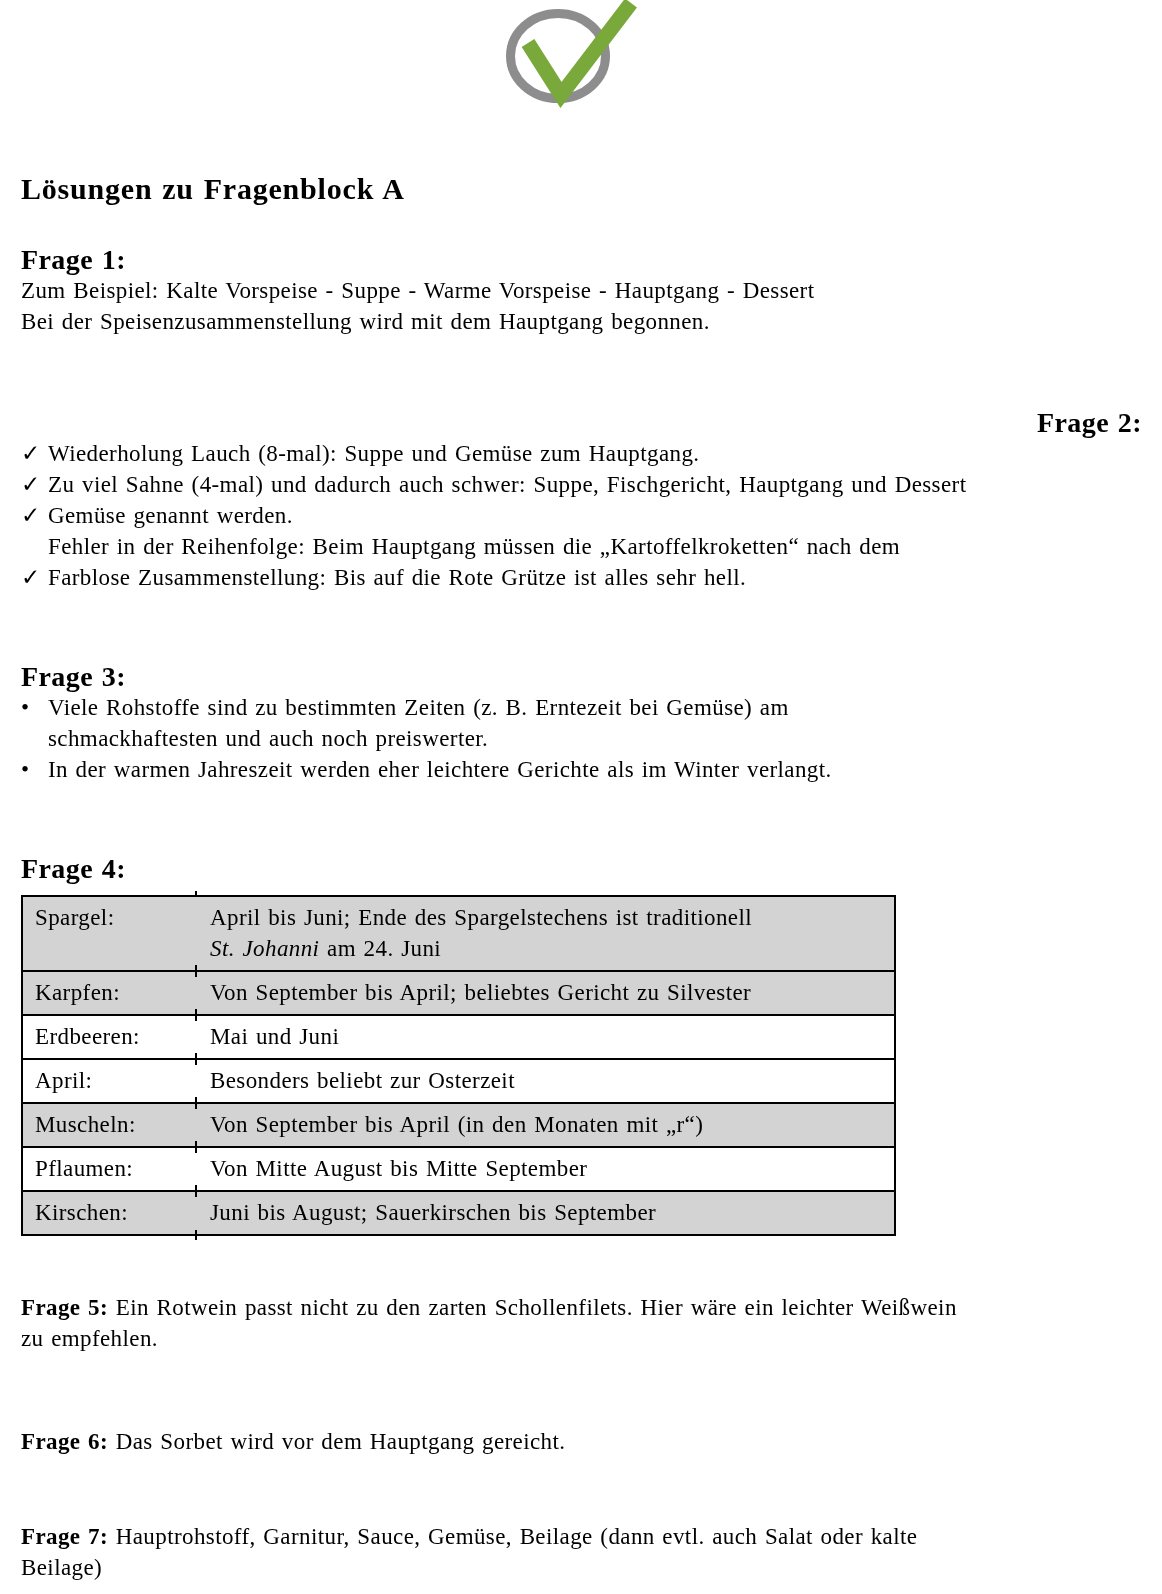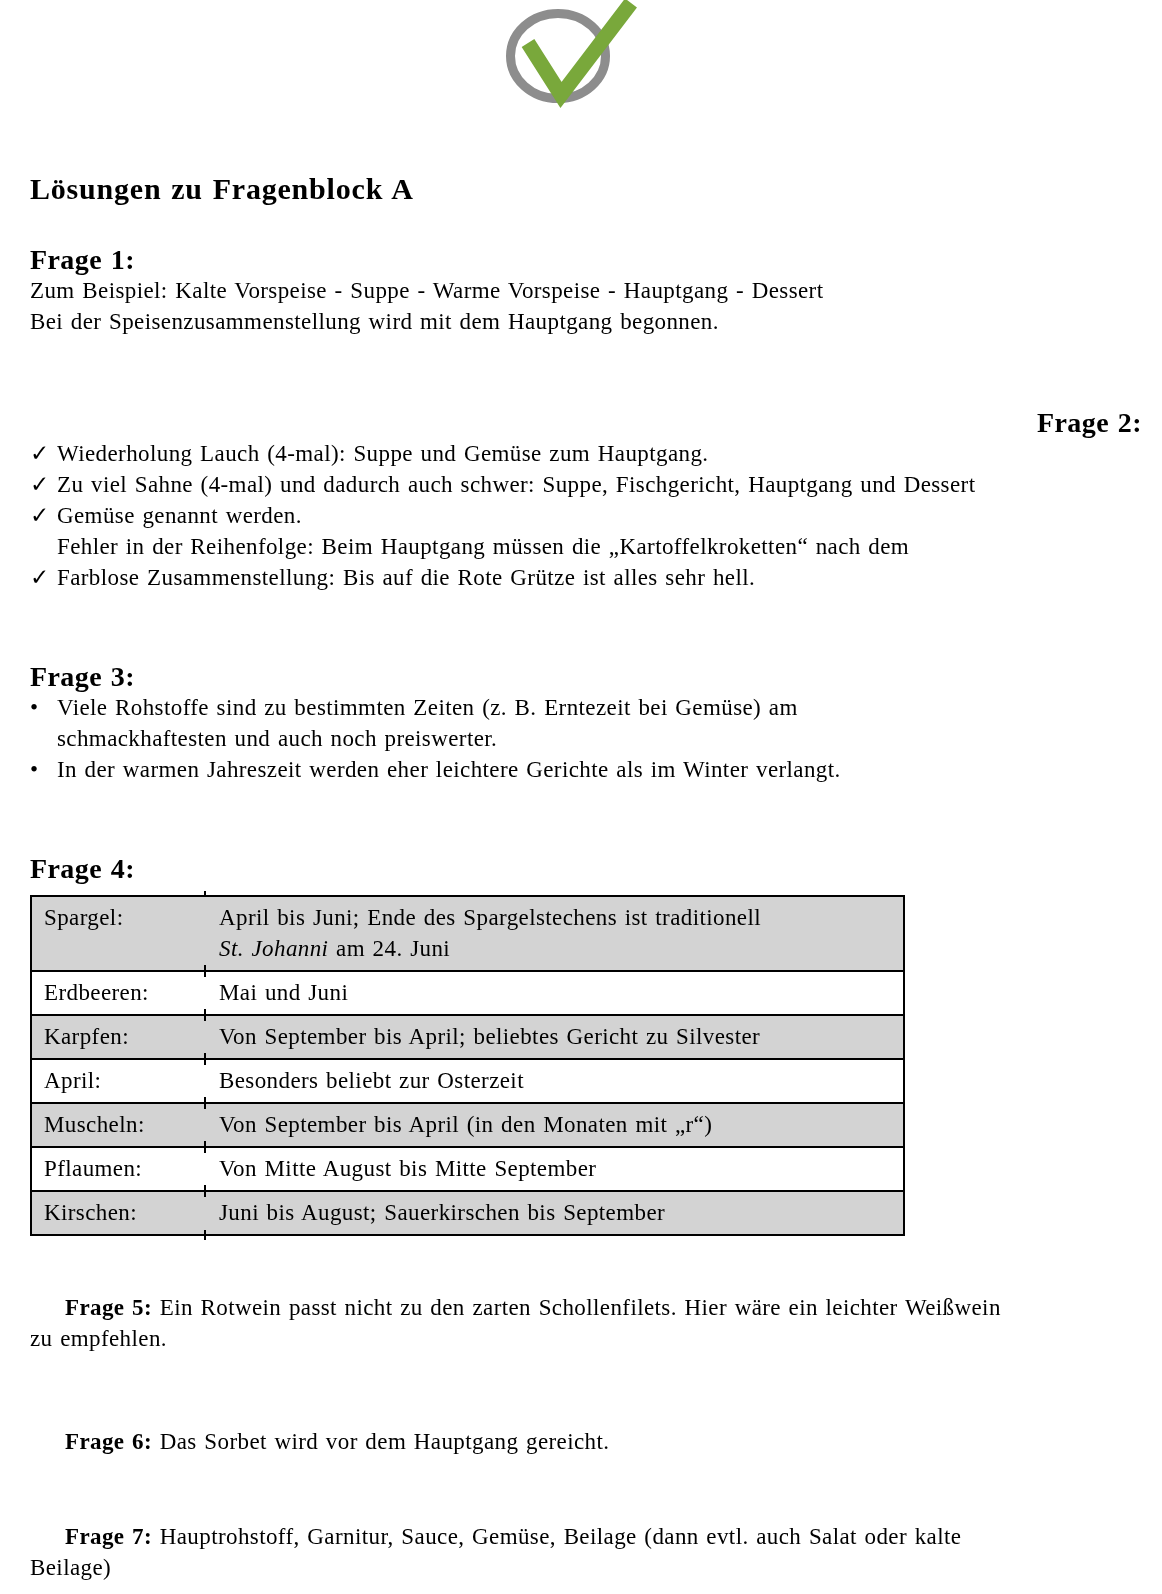--- a/index.html
+++ b/index.html
@@ -17,21 +17,21 @@
     position: relative;
     overflow: hidden;
   }
   .logo {
     position: absolute;
     left: 498px;
     top: 0;
     width: 140px;
     height: 116px;
   }
-  .content { padding: 0 20px 0 30px; }
+  .content { padding: 0 20px 0 21px; }
   .doc-title {
     margin: 0;
     padding-top: 170px;
     font-size: 30px;
     line-height: 38px;
     font-weight: bold;
     letter-spacing: 0.8px;
   }
   .frage-heading {
     margin: 0;
@@ -47,21 +47,21 @@
   .mt-f5 { margin-top: 56px; }
   .mt-f6 { margin-top: 72px; }
   .mt-f7 { margin-top: 64px; }
   ul.marked-list { list-style: none; margin: 0; padding: 0; }
   ul.marked-list li { position: relative; padding-left: 27px; }
   ul.marked-list li .marker {
     position: absolute;
     left: 0; top: 0;
   }
   .line { display: block; }
-  .inline-label { font-weight: bold; margin-left: 35px; }
+  .inline-label { font-weight: bold; }
   
   .season-table {
     margin-top: 11px;
     width: 875px;
     border: 2px solid #000;
     position: relative;
   }
   .trow { display: flex; position: relative; background: #ffffff; }
   .trow.shaded { background: #d3d3d3; }
   .trow + .trow { border-top: 2px solid #000; }
@@ -102,21 +102,21 @@
       <span class="line">Zum Beispiel: Kalte Vorspeise - Suppe - Warme Vorspeise - Hauptgang - Dessert</span>
       <span class="line">Bei der Speisenzusammenstellung wird mit dem Hauptgang begonnen.</span>
     </p>
   </section>
 
   <section>
     <p class="frage-heading mt-f2">Frage 2:</p>
     <ul class="marked-list">
       <li>
         <span class="marker">✓</span>
-        <span>Wiederholung Lauch (4-mal): Suppe und Gemüse zum Hauptgang.</span>
+        <span>Wiederholung Lauch (8-mal): Suppe und Gemüse zum Hauptgang.</span>
       </li>
       <li>
         <span class="marker">✓</span>
         <span>Zu viel Sahne (4-mal) und dadurch auch schwer: Suppe, Fischgericht, Hauptgang und Dessert</span>
       </li>
       <li>
         <span class="marker">✓</span>
         <span class="line">Gemüse genannt werden.</span>
         <span class="line">Fehler in der Reihenfolge: Beim Hauptgang müssen die „Kartoffelkroketten“ nach dem</span>
       </li>
@@ -145,27 +145,27 @@
   <section>
     <p class="frage-heading mt-f4">Frage 4:</p>
     <div class="season-table">
       <div class="trow shaded">
         <div class="tlabel">Spargel:</div>
         <div class="tvalue">
           <span class="line">April bis Juni; Ende des Spargelstechens ist traditionell</span>
           <span class="line"><span class="italic">St. Johanni</span><span> am 24. Juni</span></span>
         </div>
       </div>
+      <div class="trow shaded">
+        <div class="tlabel">Karpfen:</div>
+        <div class="tvalue">Von September bis April; beliebtes Gericht zu Silvester</div>
+      </div>
       <div class="trow">
         <div class="tlabel">Erdbeeren:</div>
         <div class="tvalue">Mai und Juni</div>
-      </div>
-      <div class="trow shaded">
-        <div class="tlabel">Karpfen:</div>
-        <div class="tvalue">Von September bis April; beliebtes Gericht zu Silvester</div>
       </div>
       <div class="trow">
         <div class="tlabel">April:</div>
         <div class="tvalue">Besonders beliebt zur Osterzeit</div>
       </div>
       <div class="trow shaded">
         <div class="tlabel">Muscheln:</div>
         <div class="tvalue">Von September bis April (in den Monaten mit „r“)</div>
       </div>
       <div class="trow">

